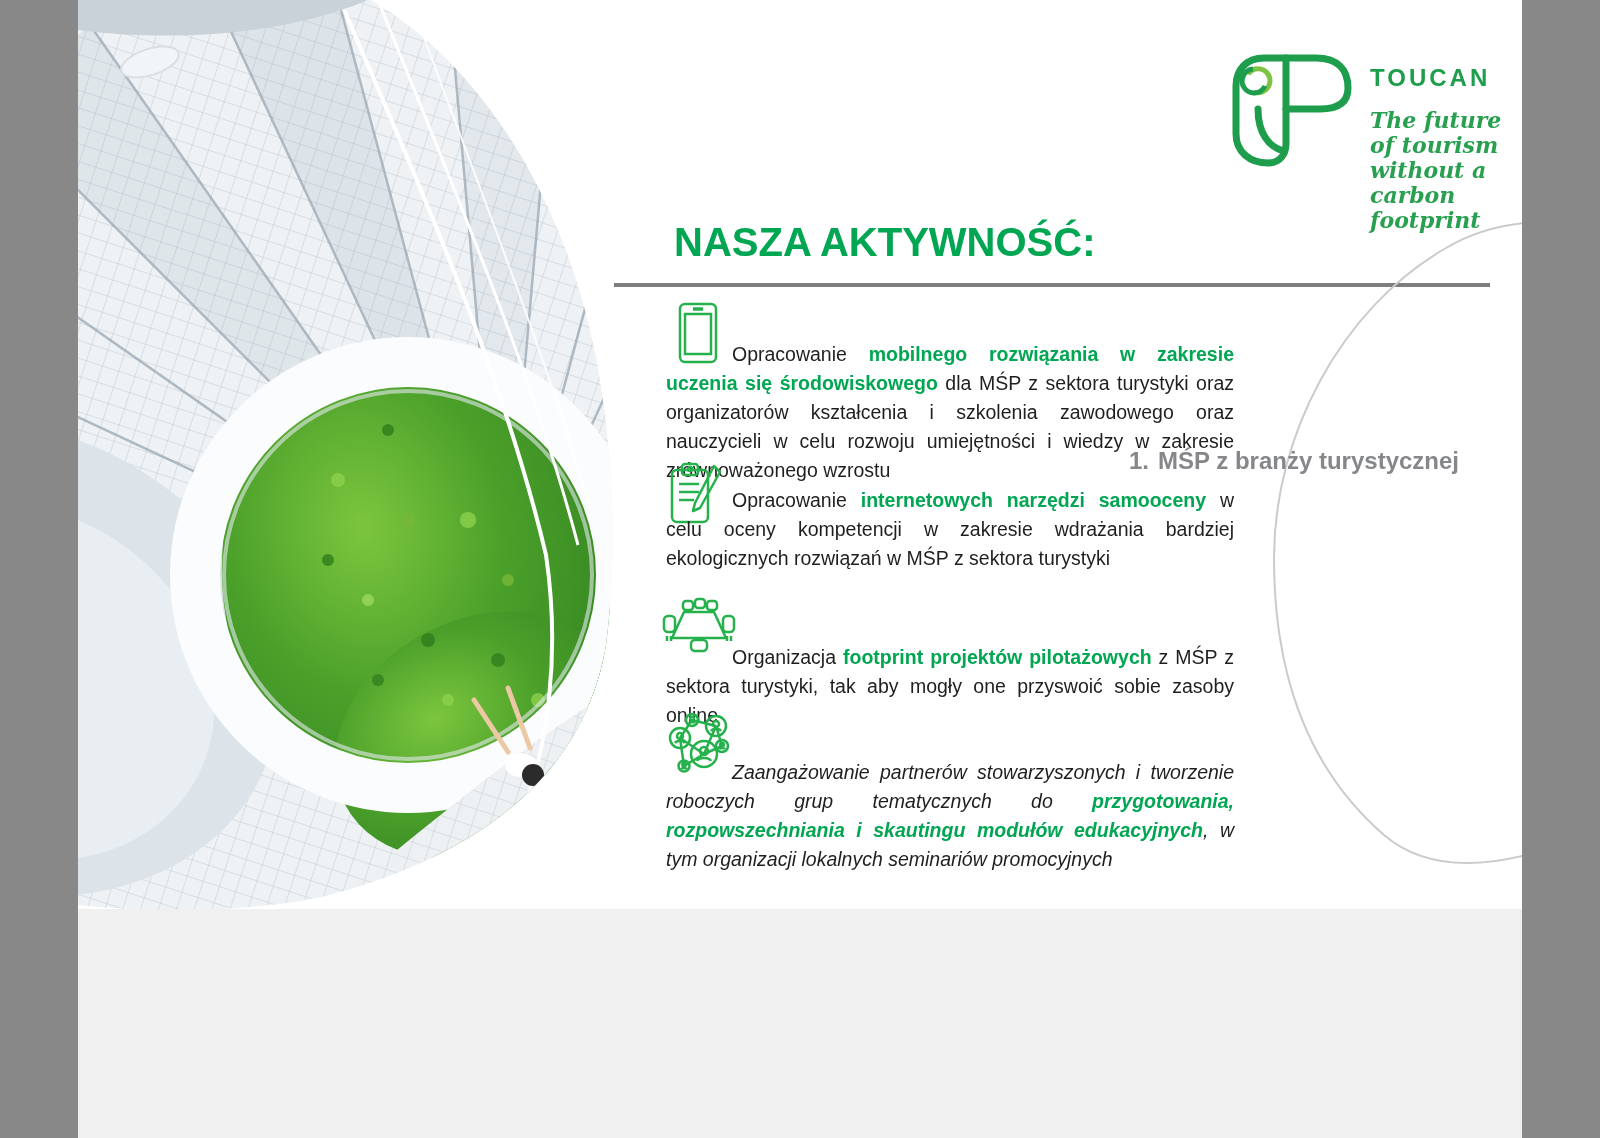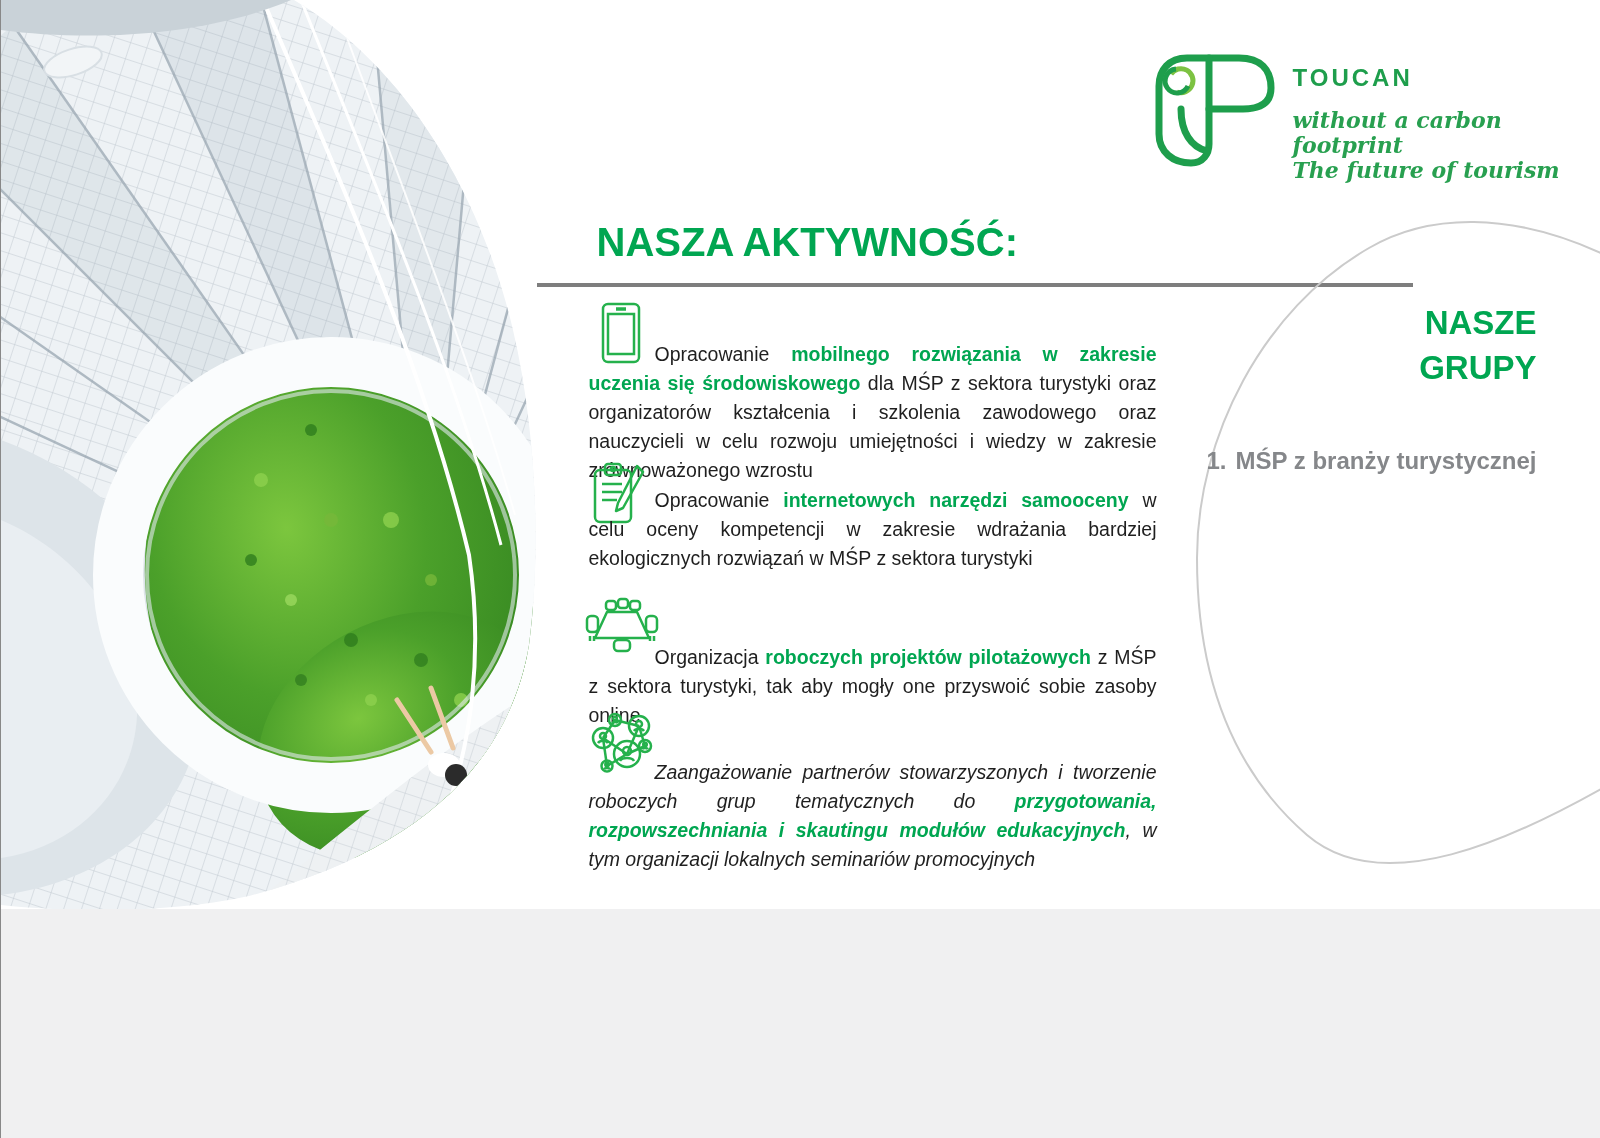--- a/index.html
+++ b/index.html
@@ -1,17 +1,17 @@
 <!DOCTYPE html>
 <html><head>
 <meta charset="utf-8">
 <style>
   html,body{margin:0;padding:0;background:#888;}
   .slide{
-    position:relative;width:1599px;height:1138px;margin:0 auto;
+    position:relative;width:1444px;height:1138px;margin:0 auto;
     background:#ffffff;overflow:hidden;
     font-family:"Liberation Sans",sans-serif;
   }
   
   .photo{position:absolute;left:0;top:0;}
   
   .toucan-icon{position:absolute;left:1146px;top:48px;}
   .toucan-name{position:absolute;left:1292px;top:64px;font-size:24px;font-weight:800;
     letter-spacing:3px;color:#1e9e4c;}
   .toucan-tagline{position:absolute;left:1292px;top:108px;font-family:"DejaVu Serif",serif;
@@ -119,22 +119,22 @@
       <path d="M62,10 L40,10 C22,10 12,22 12,38 L12,86 C12,104 26,115 44,115 C56,115 62,106 62,96 L62,10"></path>
       <path d="M34,61 C34,84 44,99 60,103"></path>
     </g>
     <g fill="none" stroke-width="5">
       <path d="M24,26 A12,12 0 1 1 30,44" stroke="#7dc242"></path>
       <path d="M41,38 A12,12 0 1 1 29,21" stroke="#1e9e4c"></path>
     </g>
   </svg>
   <div class="toucan-name">TOUCAN</div>
   <div class="toucan-tagline">
+    <div>The future of tourism</div>
     <div>without a carbon footprint</div>
-    <div>The future of tourism</div>
   </div>
 
   <div class="act-heading">NASZA AKTYWNOŚĆ:</div>
   <div class="divider"></div>
 
   <svg class="act-icon i1" width="40" height="62" viewBox="0 0 40 62">
     <g fill="none" stroke="#25b14c" stroke-width="2.5">
       <rect x="2" y="2" width="36" height="58" rx="5"></rect>
       <rect x="7" y="12" width="26" height="40"></rect>
       <line x1="15" y1="7" x2="25" y2="7" stroke-width="3.5"></line>
@@ -160,21 +160,21 @@
       <path d="M22,16 L52,16 L64,42 L10,42 Z"></path>
       <rect x="21" y="5" width="10" height="9" rx="3"></rect>
       <rect x="33" y="3" width="10" height="9" rx="3"></rect>
       <rect x="45" y="5" width="10" height="9" rx="3"></rect>
       <rect x="2" y="20" width="11" height="16" rx="4"></rect>
       <rect x="61" y="20" width="11" height="16" rx="4"></rect>
       <rect x="29" y="44" width="16" height="11" rx="4"></rect>
       <path d="M5,40 v5 m4,-5 v5 M65,40 v5 m4,-5 v5"></path>
     </g>
   </svg>
-  <p class="act-p p3"><span>Organizacja </span><span class="hl">roboczych projektów pilotażowych</span><span> z MŚP z sektora turystyki, tak aby mogły one przyswoić sobie zasoby online</span></p>
+  <p class="act-p p3"><span>Organizacja </span><span class="hl">footprint projektów pilotażowych</span><span> z MŚP z sektora turystyki, tak aby mogły one przyswoić sobie zasoby online</span></p>
 
   <svg class="act-icon i4" width="64" height="66" viewBox="0 0 64 66">
     <g fill="none" stroke="#25b14c" stroke-width="2.5">
       <line x1="26" y1="12" x2="14" y2="30"></line>
         <line x1="26" y1="12" x2="50" y2="18"></line>
       <line x1="14" y1="30" x2="38" y2="46"></line>
         <line x1="50" y1="18" x2="38" y2="46"></line>
       <line x1="50" y1="18" x2="56" y2="38"></line>
         <line x1="56" y1="38" x2="38" y2="46"></line>
       <line x1="14" y1="30" x2="18" y2="58"></line>
@@ -198,24 +198,20 @@
         <circle cx="18" cy="56.5" r="1.7"></circle>
         <path d="M15,61 C16,59.5 20,59.5 21,61"></path>
     </g>
   </svg>
   <p class="act-p p4"><span>Zaangażowanie partnerów stowarzyszonych i tworzenie roboczych grup tematycznych do </span><span class="hl">przygotowania, rozpowszechniania i skautingu modułów edukacyjnych</span><span>, w tym organizacji lokalnych seminariów promocyjnych</span></p>
 
   <svg class="blob-outline" width="1600" height="1138" viewBox="0 0 1600 1138">
     <path d="M1600,253 C1510,212 1428,213 1368,248 C1262,309 1196,437 1196,558 C1196,677 1232,771 1306,835 C1383,901 1516,836 1600,789" fill="none" stroke="#cbcbcb" stroke-width="2"></path>
   </svg>
 
-  <div class="groups-title">
-    <div>NASZE</div>
-    <div>GRUPY</div>
-  </div>
   <div class="groups-list">
     <div class="group-item"><span class="num">1.</span><span>MŚP z branży turystycznej</span></div>
   </div>
 
   <div class="footer">
 
     
 
     
 

